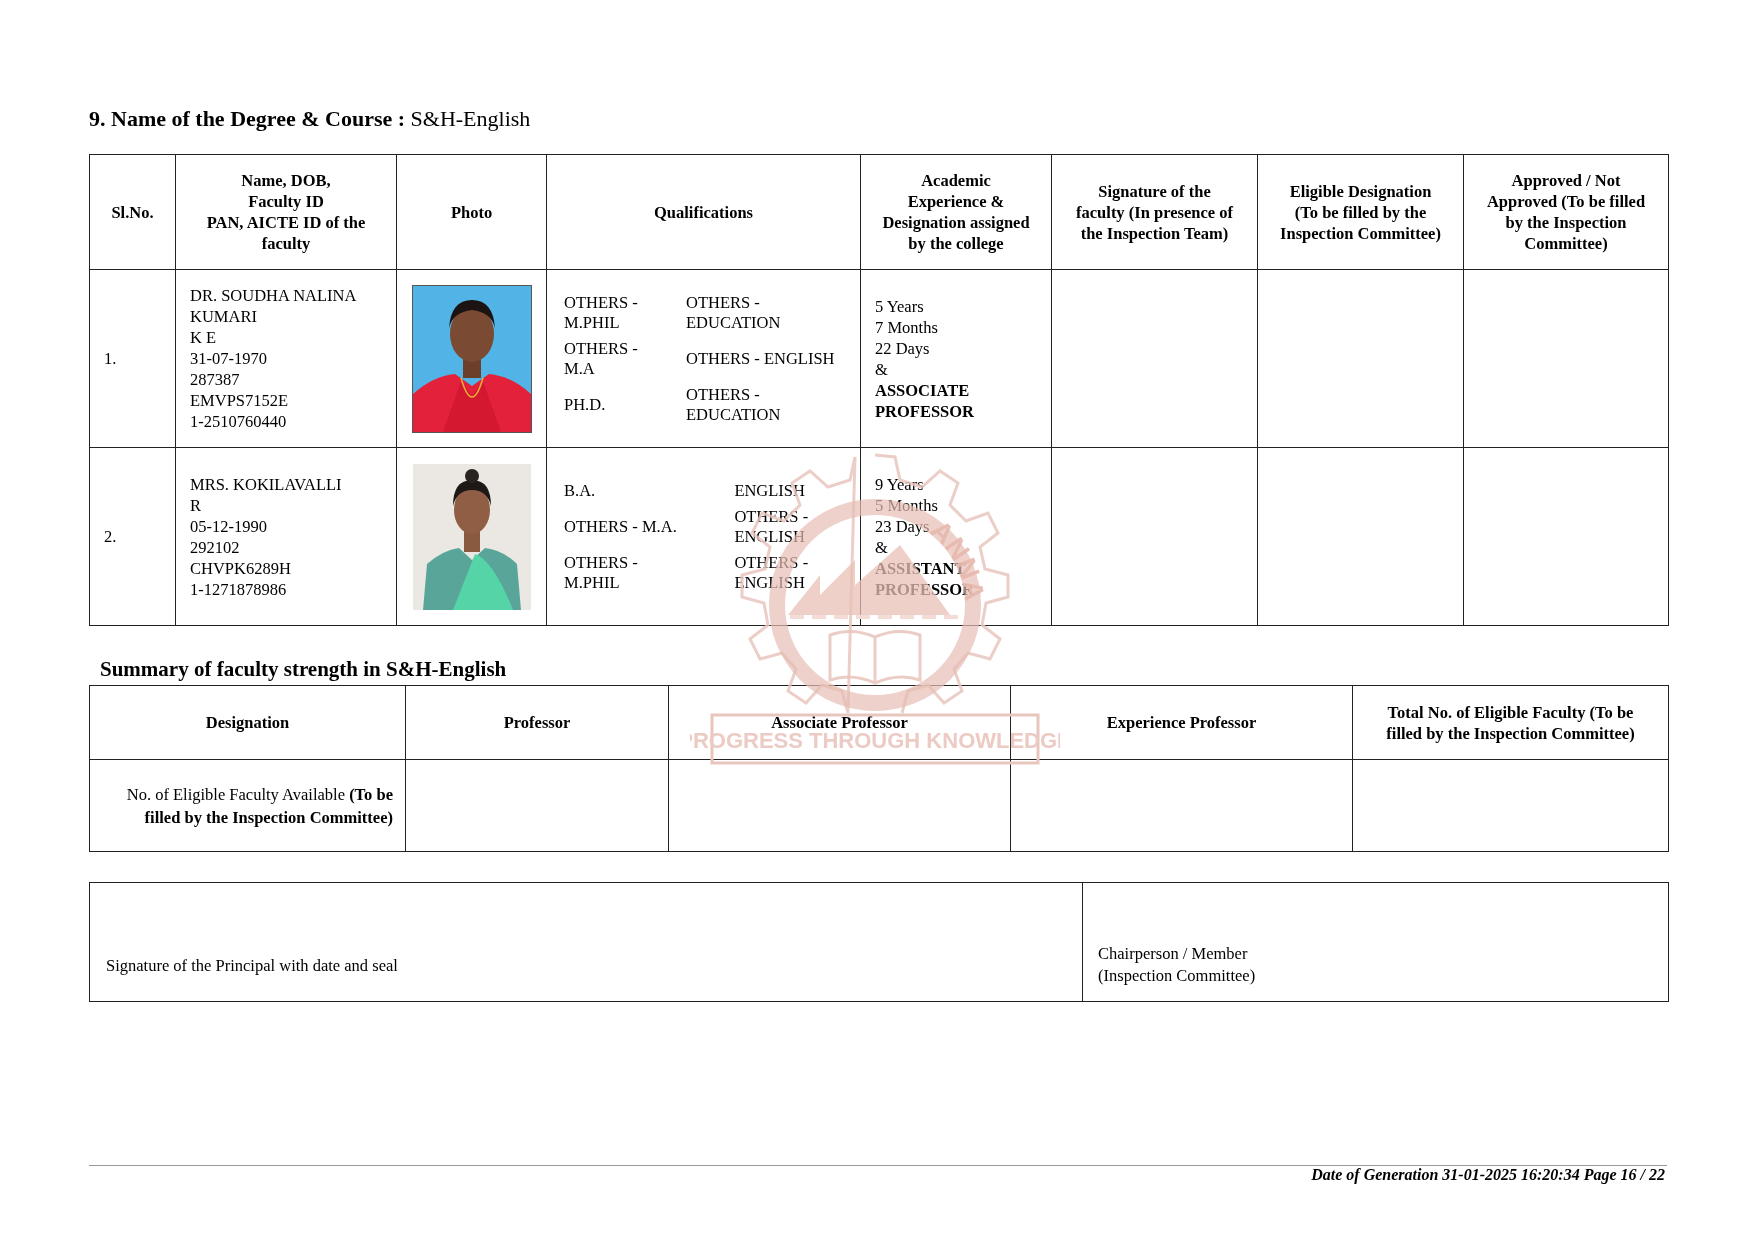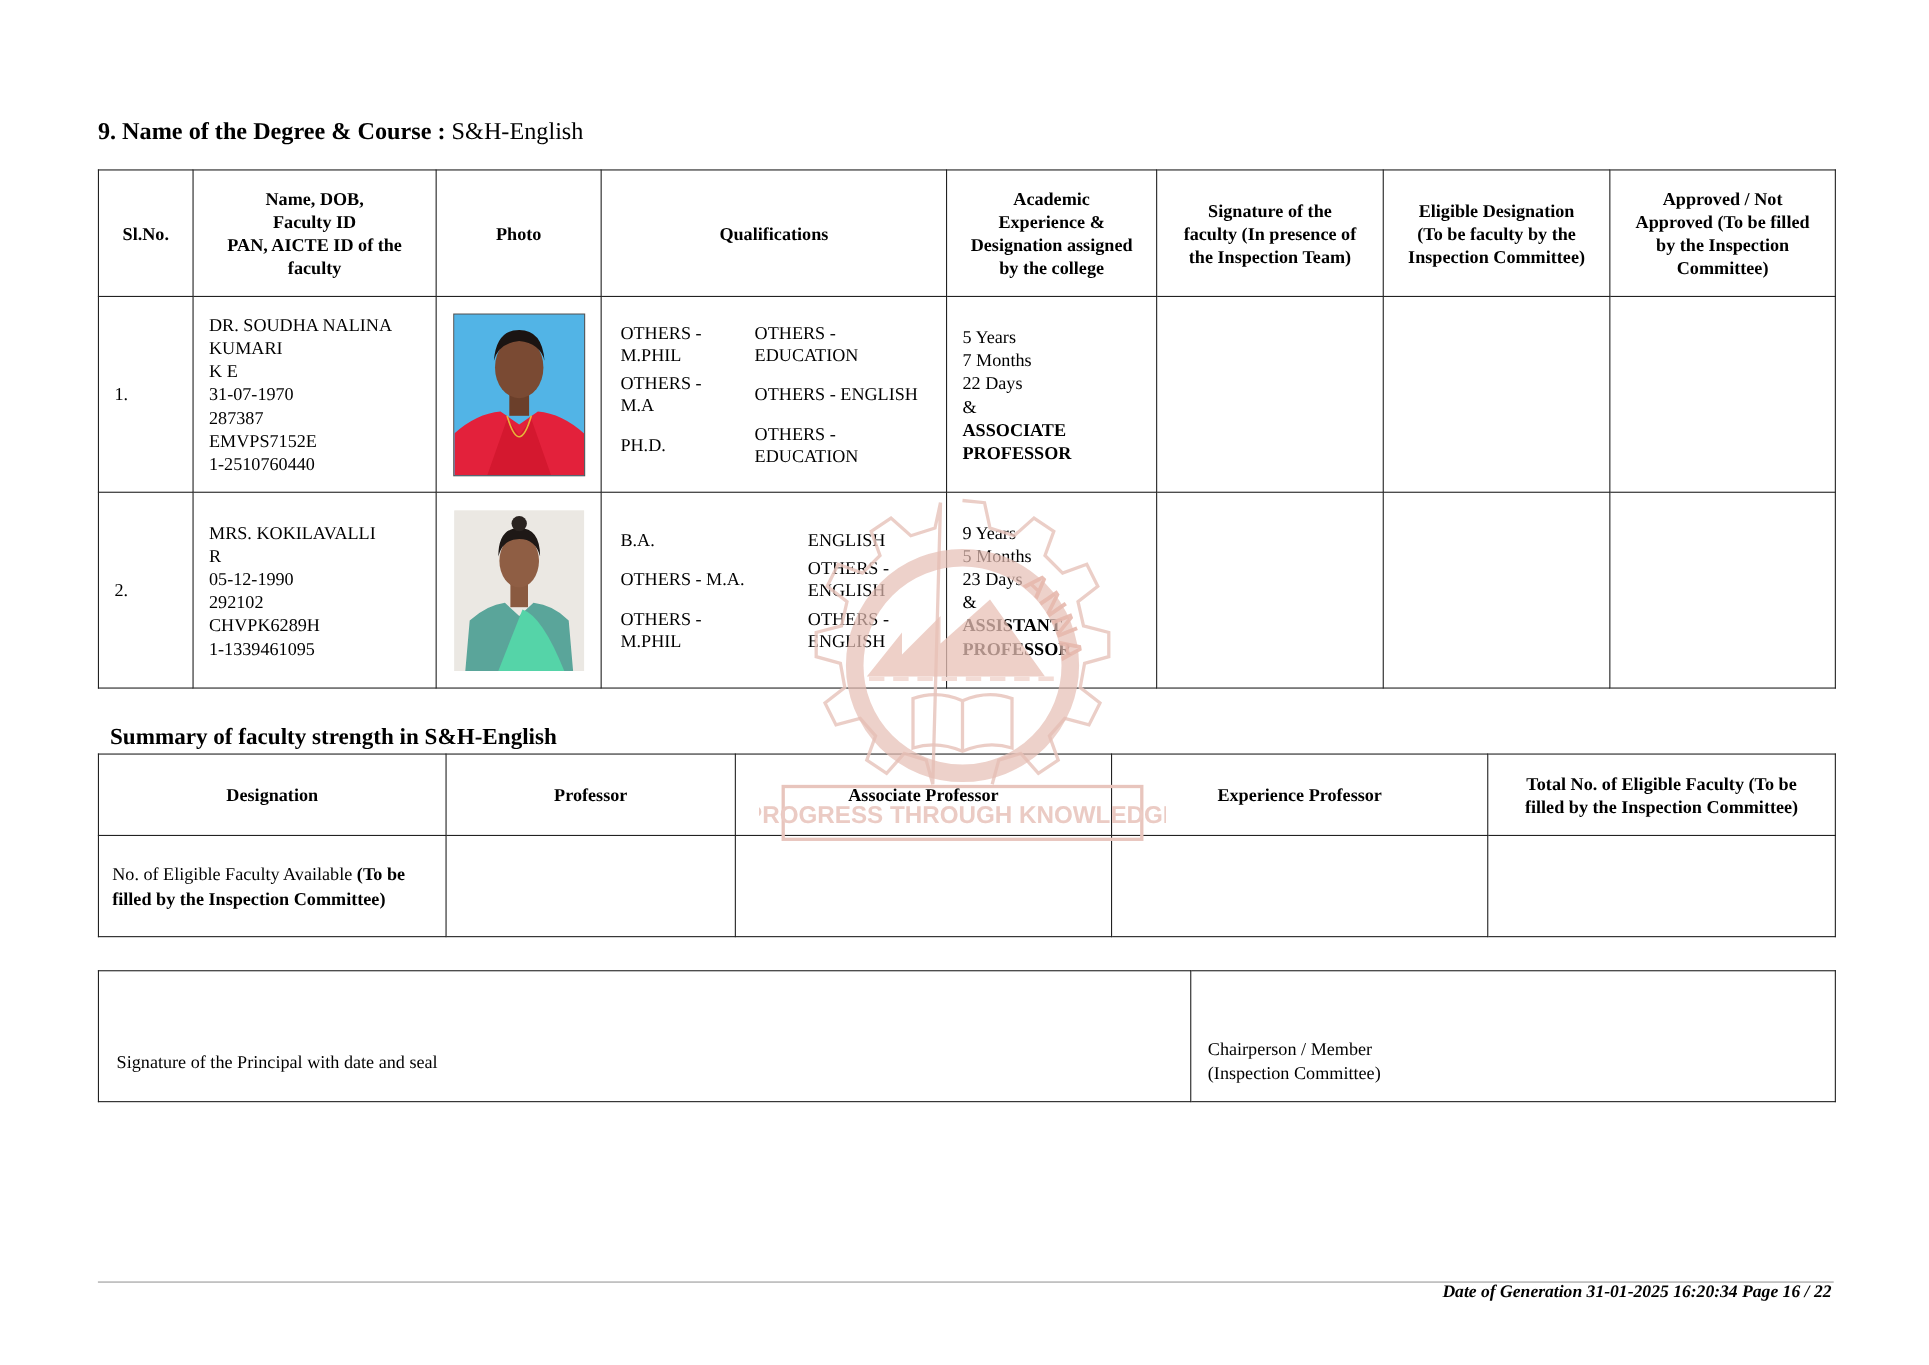--- a/index.html
+++ b/index.html
@@ -26,21 +26,21 @@
   .photo2 { background:#e9e6e1; }
   .quals { display:grid; grid-template-columns:auto auto; column-gap:12px; row-gap:6px; padding-left:17px; align-items:center; }
   .quals div { line-height:20px; }
   .exp { padding-left:14px !important; }
   .exp div { line-height:21px; }
   .exp .desig { font-weight:bold; }
 
   .summary-title { left:100px; top:657px; font-size:21px; font-weight:bold; white-space:nowrap; }
   #summary-table { left:89px; top:685px; width:1579px; }
   #summary-table thead tr { height:74px; }
-  #summary-table tbody tr { height:92px; }
+  #summary-table tbody tr { height:92px;text-align:right; }
   #summary-table th { font-size:16.5px; }
   .sum-label { font-size:16.5px; line-height:23px; padding:0 12px !important; }
 
   #sig-table { left:89px; top:882px; width:1579px; }
   #sig-table tr { height:119px; }
   #sig-table td { vertical-align:bottom; font-size:16.5px; line-height:22px; }
   .sig-left { padding:0 0 24px 16px !important; }
   .sig-right { padding:0 0 14px 15px !important; }
 
   .footer-rule { left:89px; top:1165px; width:1578px; height:0; border-top:1.5px solid #999; }
@@ -84,21 +84,21 @@
         <div>Designation assigned</div>
         <div>by the college</div>
       </th>
       <th>
         <div>Signature of the</div>
         <div>faculty (In presence of</div>
         <div>the Inspection Team)</div>
       </th>
       <th>
         <div>Eligible Designation</div>
-        <div>(To be faculty by the</div>
+        <div>(To be filled by the</div>
         <div>Inspection Committee)</div>
       </th>
       <th>
         <div>Approved / Not</div>
         <div>Approved (To be filled</div>
         <div>by the Inspection</div>
         <div>Committee)</div>
       </th>
     </tr>
   </thead>
@@ -154,21 +154,21 @@
     </tr>
 
     <tr>
       <td class="sl">2.</td>
       <td class="namecell">
         <div>MRS. KOKILAVALLI</div>
         <div>R</div>
         <div>05-12-1990</div>
         <div>292102</div>
         <div>CHVPK6289H</div>
-        <div>1-1339461095</div>
+        <div>1-1271878986</div>
       </td>
       <td>
         <div class="photo-wrap">
           <div class="photo photo2">
             <svg width="118" height="146" viewBox="0 0 118 146">
               <rect width="118" height="146" fill="#ebe8e3"></rect>
               <path d="M10 146 L14 100 Q30 86 46 84 L59 96 L72 84 Q90 86 104 100 L108 146 Z" fill="#5aa59a"></path>
               <path d="M40 146 L62 90 Q80 96 100 146 Z" fill="#55d4a8"></path>
               <rect x="51" y="66" width="16" height="22" fill="#8a5a40"></rect>
               <ellipse cx="59" cy="46" rx="18" ry="24" fill="#8f5e44"></ellipse>

